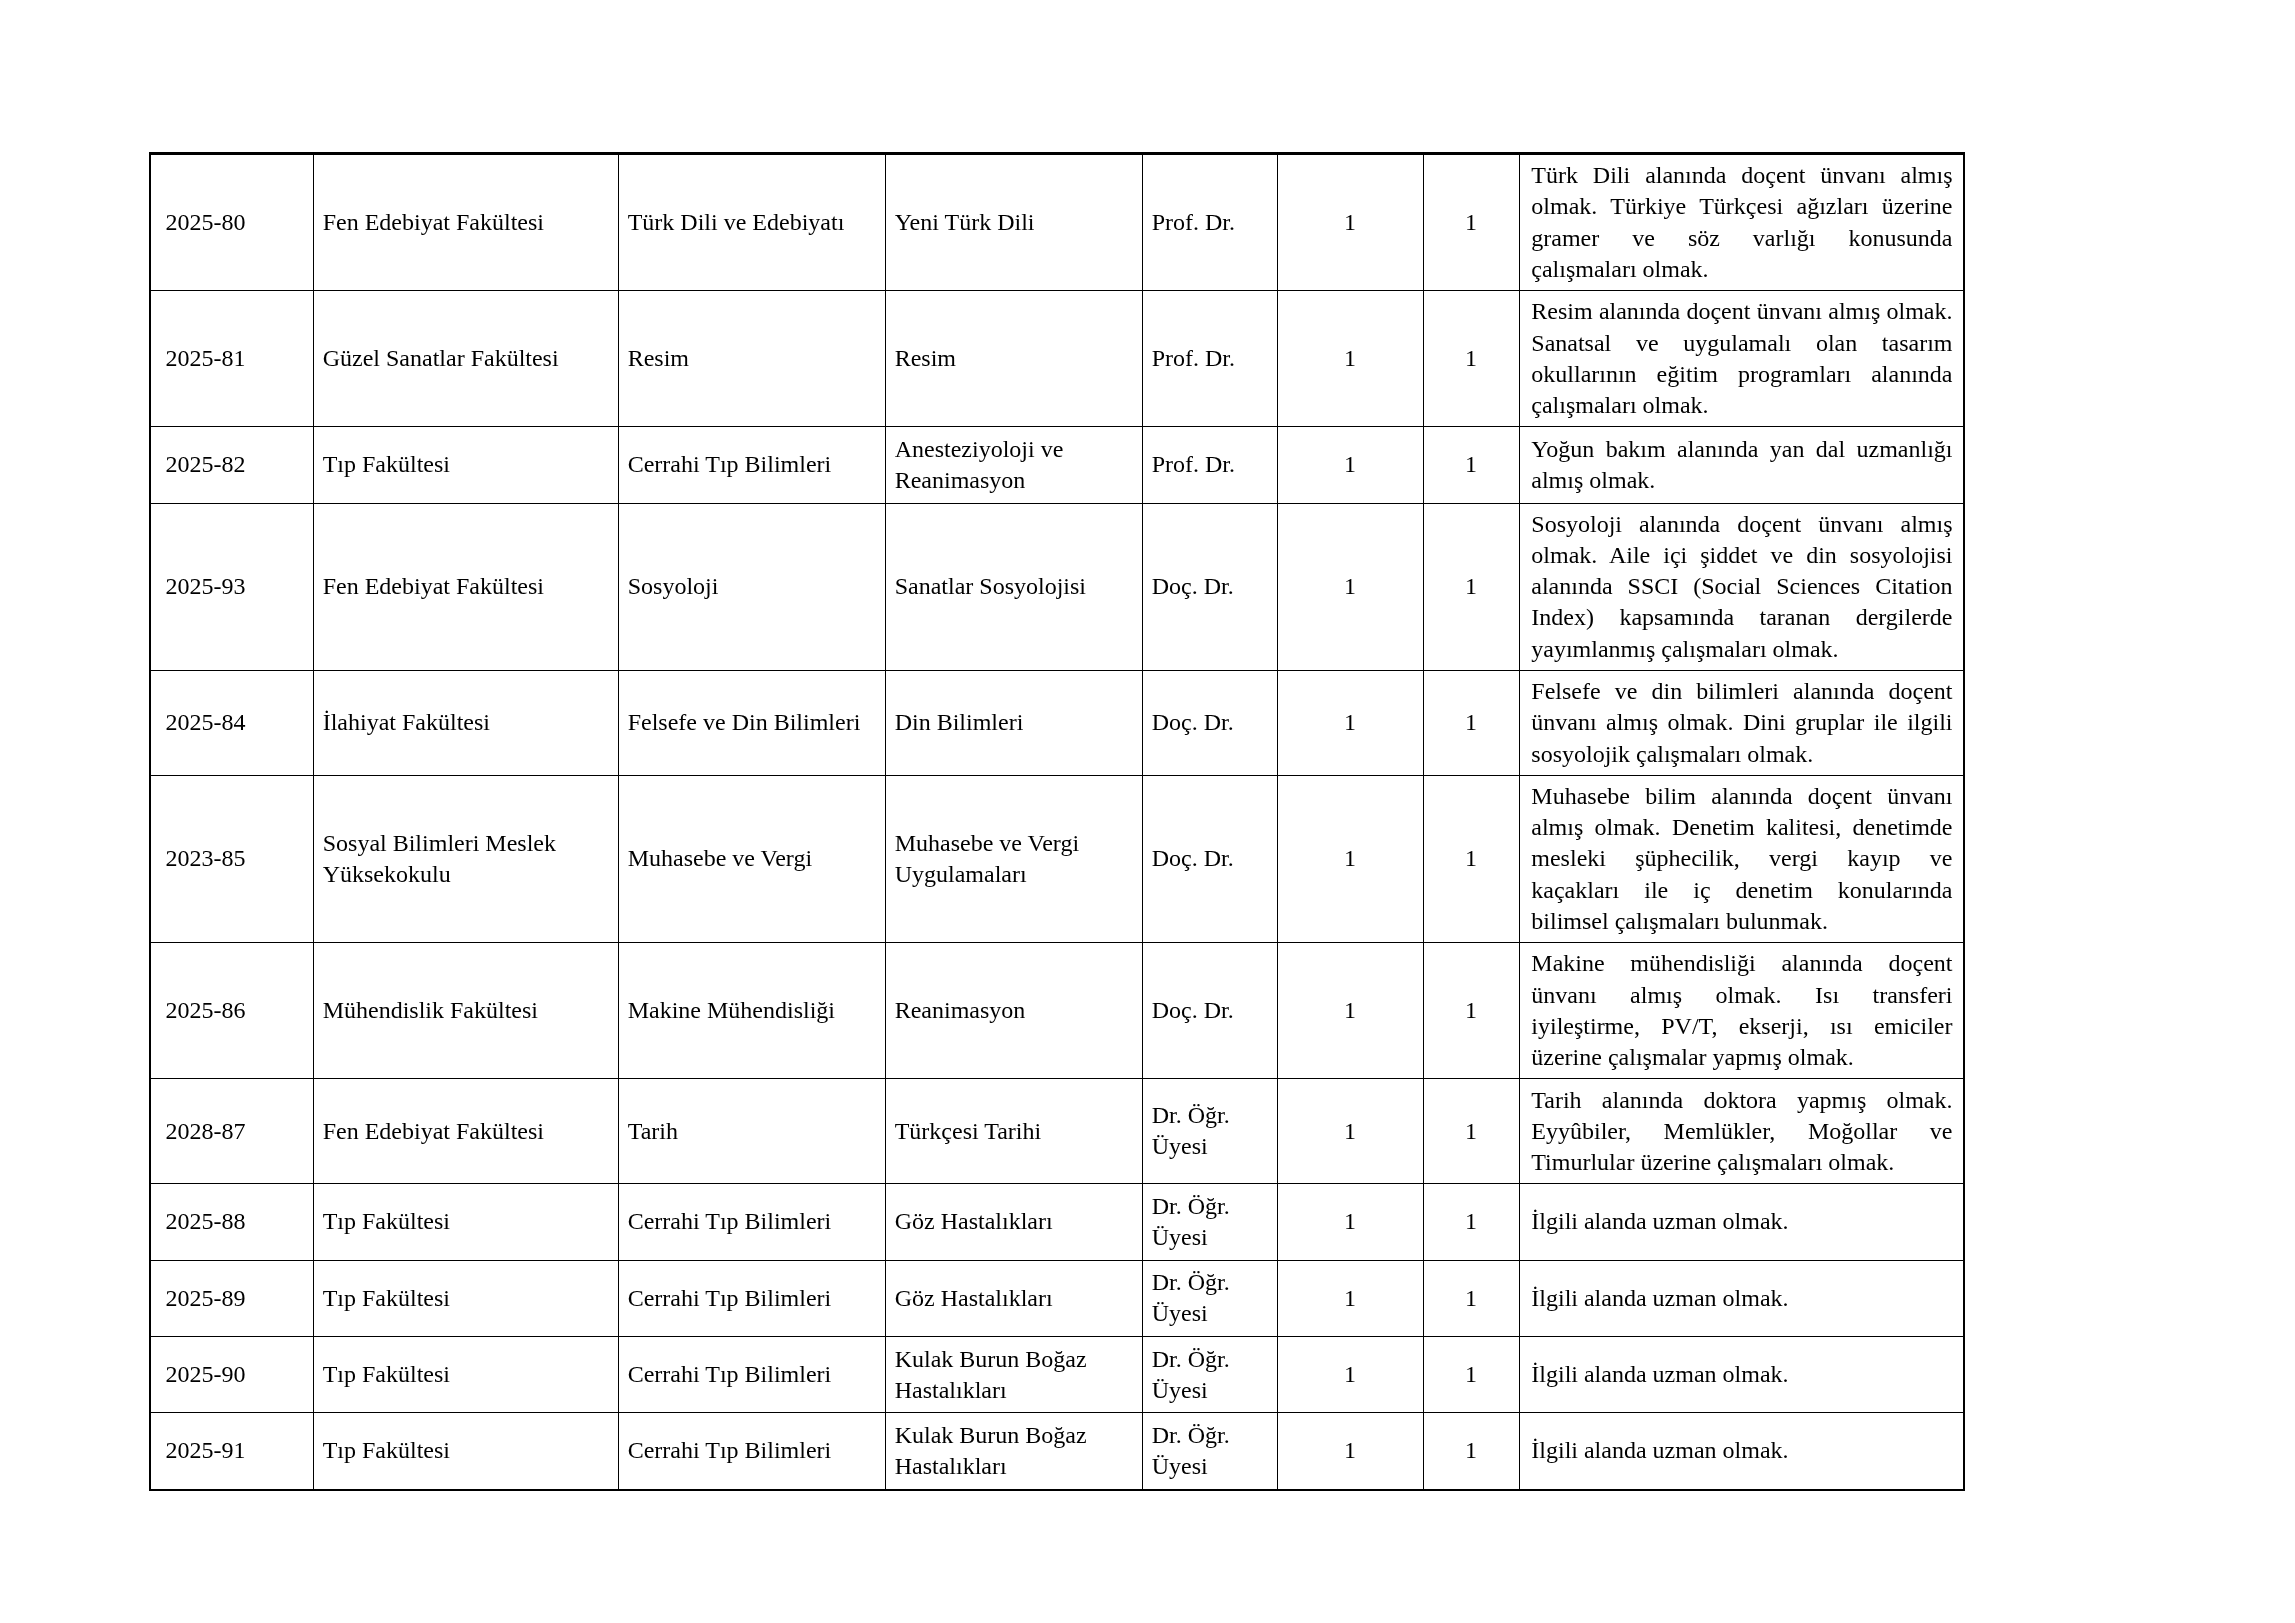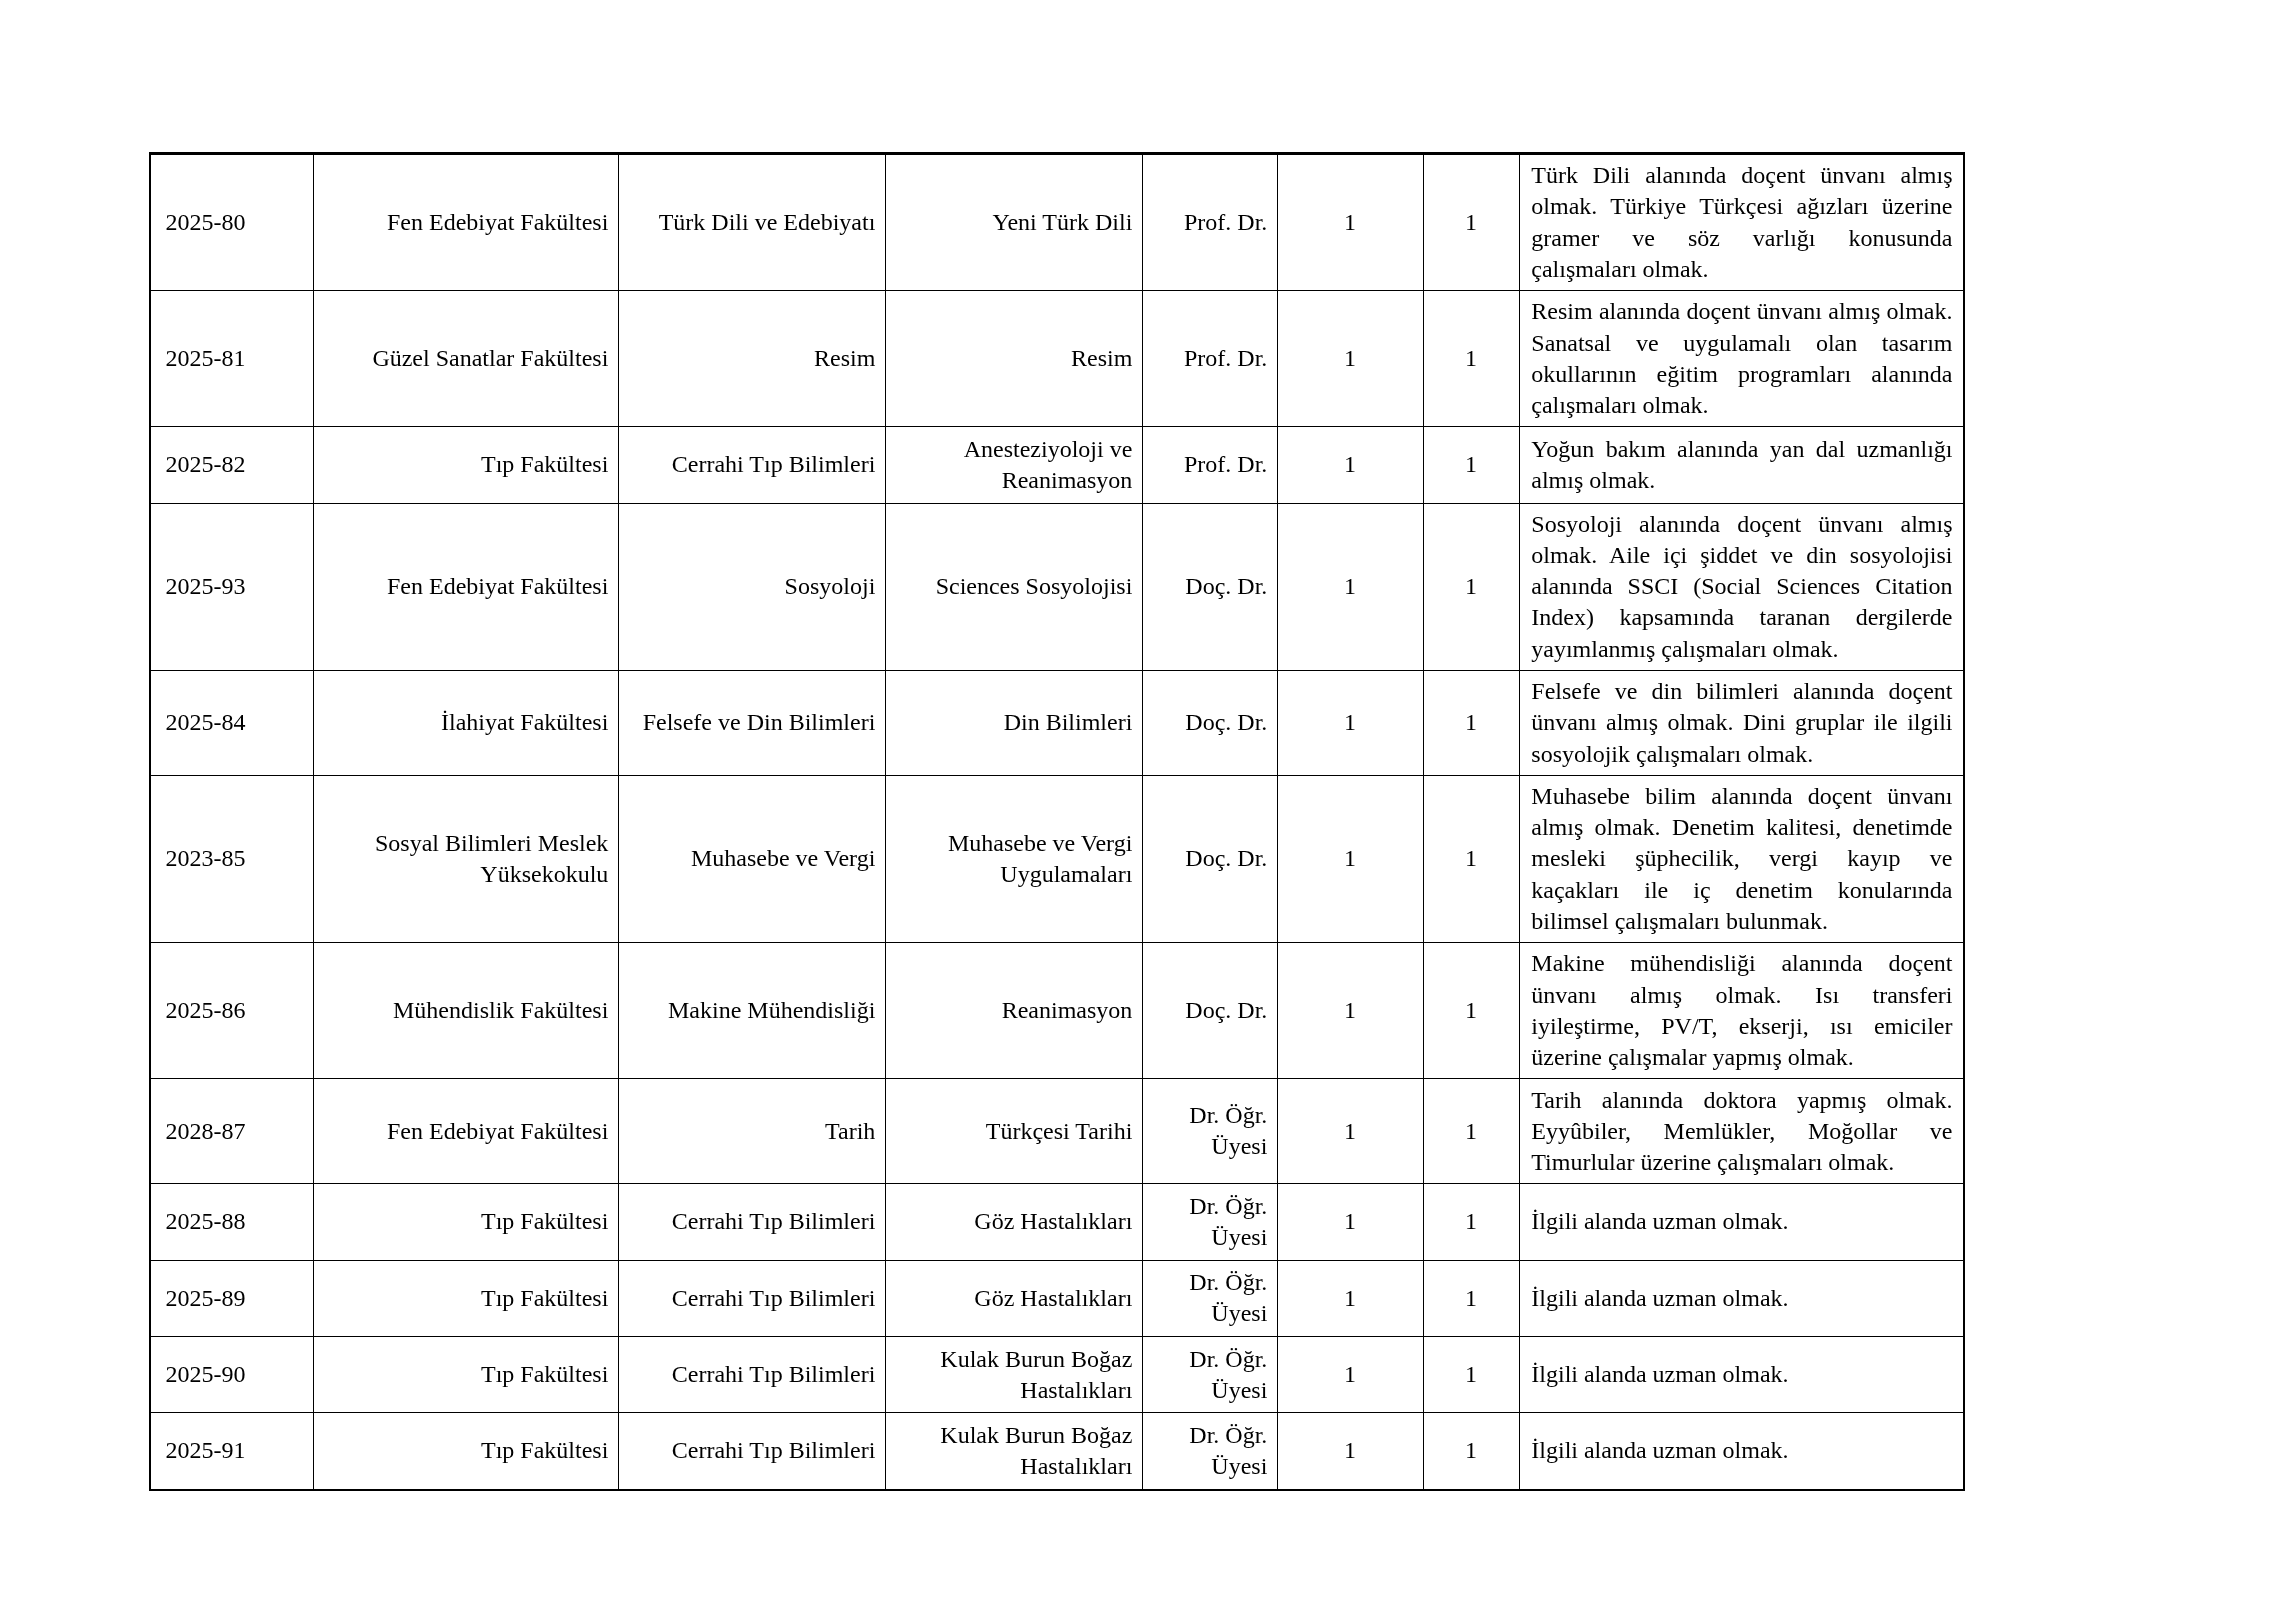--- a/index.html
+++ b/index.html
@@ -57,21 +57,21 @@
   col.c-field { width: 257px; }
   col.c-title { width: 135px; }
   col.c-deg   { width: 146px; }
   col.c-cnt   { width: 96px; }
   col.c-desc  { width: 445px; }
 
   .cell {
     padding: 6.5px 9.2px;
     box-sizing: border-box;
   }
-  .ctr  { text-align: right; }
+  .ctr  { text-align: left; }
   .lft  { text-align: left; }
   .just {
     text-align: justify;
     text-align-last: left;
     padding: 5.2px 10.5px 5.2px 11.8px;
     hyphens: none;
   }
   .num { text-align: center; }
 
   td.no-col .cell   { text-align: left; padding-left: 14.4px; font-family: Liberation Serif, serif; }
@@ -176,21 +176,21 @@
             <td class="no-col">
               <div class="cell lft">2025-93</div>
             </td>
             <td>
               <div class="cell ctr">Fen Edebiyat Fakültesi</div>
             </td>
             <td>
               <div class="cell ctr">Sosyoloji</div>
             </td>
             <td>
-              <div class="cell ctr">Sciences Sosyolojisi</div>
+              <div class="cell ctr">Sanatlar Sosyolojisi</div>
             </td>
             <td>
               <div class="cell ctr">Doç. Dr.</div>
             </td>
             <td>
               <div class="cell num">1</div>
             </td>
             <td>
               <div class="cell num">1</div>
             </td>

